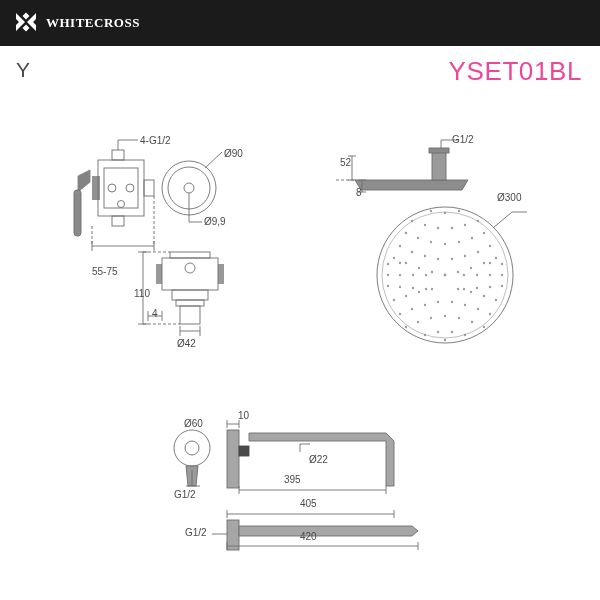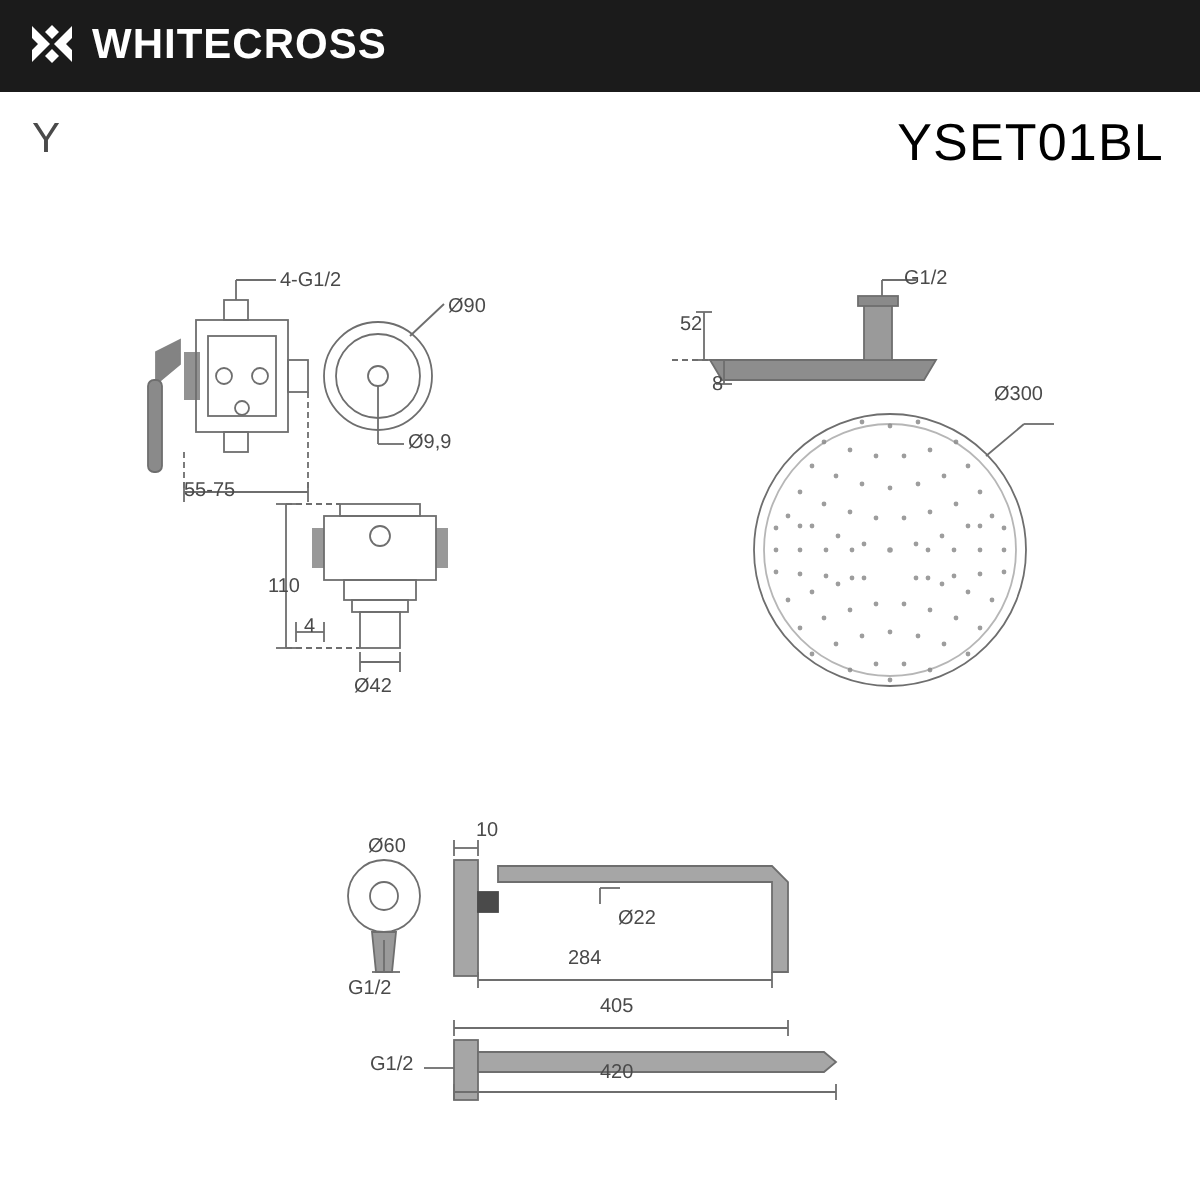--- a/index.html
+++ b/index.html
@@ -36,40 +36,40 @@
   .logo-mark {
     width: 24px;
     height: 24px;
     position: relative;
     margin-right: 8px;
     flex: none;
   }
   .logo-mark svg { display: block; }
   .brand-name {
     color: #ffffff;
-    font-size: 21px;
+    font-size: 13px;
     letter-spacing: 0.5px;
     font-weight: bold;
-    font-family: Liberation Sans, sans-serif;
+    font-family: Liberation Serif, serif;
   }
   
   .model-letter {
     position: absolute;
     left: 16px;
     top: 58px;
     font-size: 21px;
     color: #4a4a4a;
     letter-spacing: 0.5px;
   }
   .model-code {
     position: absolute;
     right: 18px;
     top: 56px;
     font-size: 26px;
-    color: #000000;
+    color: #ec4899;
     letter-spacing: 0.6px;
   }
   
   .drawing {
     position: absolute;
     left: 0; top: 0;
     width: 600px;
     height: 600px;
     pointer-events: none;
   }
@@ -311,32 +311,32 @@
 
       <path d="M227 424 L239 424"></path>
       <path d="M227 420 L227 428"></path>
       <path d="M239 420 L239 428"></path>
     </g>
   </svg>
 
   <div class="label" style="left:140px; top:135px;">4-G1/2</div>
   <div class="label" style="left:224px; top:148px;">Ø90</div>
   <div class="label" style="left:204px; top:216px;">Ø9,9</div>
-  <div class="label" style="left:92px; top:240px;">55-75</div>
+  <div class="label" style="left:92px; top:266px;">55-75</div>
   <div class="label" style="left:122px; top:288px;margin-left:12px;">110</div>
   <div class="label" style="left:152px; top:308px;">4</div>
   <div class="label" style="left:177px; top:338px;">Ø42</div>
 
   <div class="label" style="left:452px; top:134px;">G1/2</div>
   <div class="label" style="left:340px; top:157px;">52</div>
   <div class="label" style="left:356px; top:187px;">8</div>
   <div class="label" style="left:497px; top:192px;">Ø300</div>
 
   <div class="label" style="left:184px; top:418px;">Ø60</div>
   <div class="label" style="left:238px; top:410px;">10</div>
   <div class="label" style="left:281px; top:454px;margin-left:28px;">Ø22</div>
   <div class="label" style="left:174px; top:489px;">G1/2</div>
-  <div class="label" style="left:284px; top:474px;">284</div>
+  <div class="label" style="left:284px; top:474px;">395</div>
   <div class="label" style="left:300px; top:498px;">405</div>
   <div class="label" style="left:185px; top:527px;">G1/2</div>
   <div class="label" style="left:300px; top:531px;">420</div>
 
 </div>
 
 </body></html>

